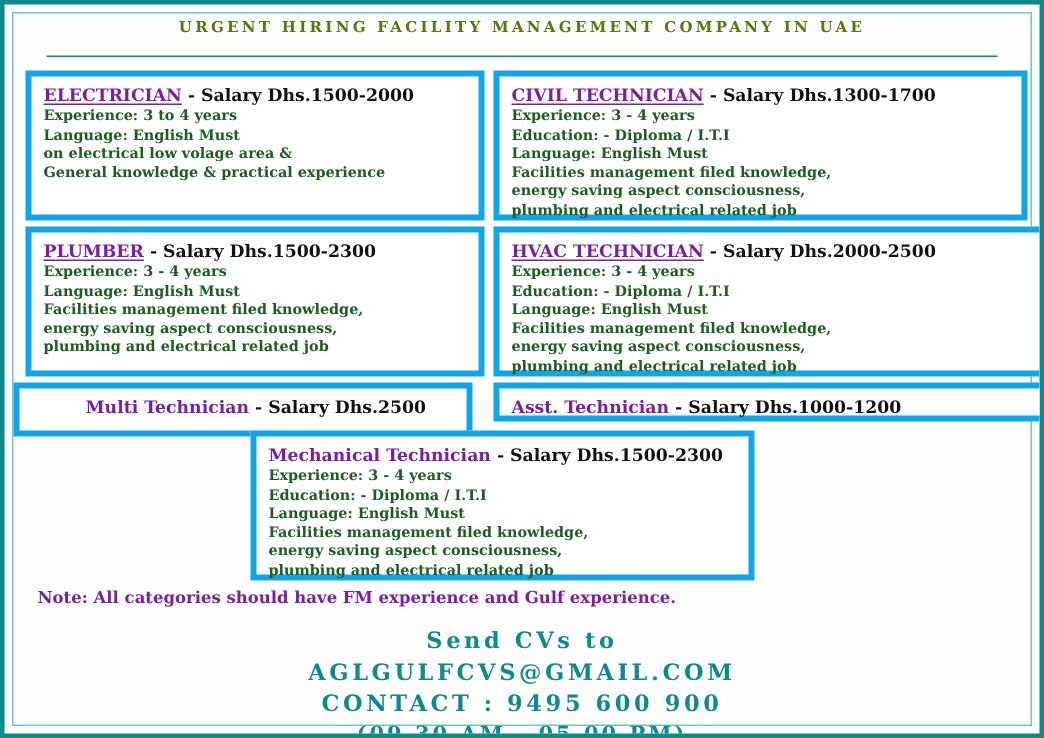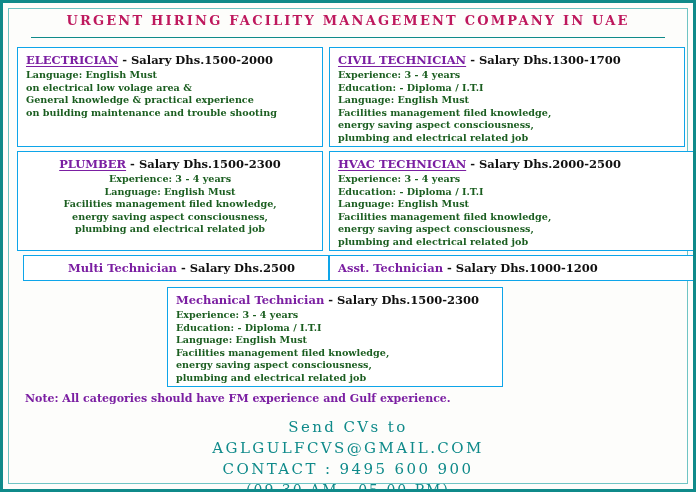--- a/index.html
+++ b/index.html
@@ -29,38 +29,38 @@
     bottom: 5px;
     border: 1px solid #6fc4c4;
     pointer-events: none;
   }
   .title {
     position: absolute;
     left: 0;
     right: 0;
     top: 10px;
     text-align: center;
-    font-size: 13px;
+    font-size: 10px;
     font-weight: bold;
     letter-spacing: 2.2px;
-    color: #be185d;
+    color: #4d7c0f;
     font-family: "DejaVu Serif", serif;
   }
   .title-rule {
     position: absolute;
     left: 28px;
     right: 28px;
     top: 34px;
     height: 1px;
     background: #0f8a8a;
   }
   .card {
     position: absolute;
     box-sizing: border-box;
-    border: 1px solid #0ea5e9;
+    border: 4px solid #0ea5e9;
     background: #ffffff;
     padding: 5px 8px 4px 8px;
   }
   .card-head {
     font-size: 11.5px;
     font-weight: bold;
     color: #111111;
     white-space: nowrap;
     margin-bottom: 2px;
   }
@@ -98,21 +98,21 @@
   .contact {
     position: absolute;
     left: 0;
     right: 0;
     top: 414px;
     text-align: center;
     color: #0f8a8a;
   }
   .contact div {
     font-size: 15px;
-    font-weight: normal;
+    font-weight: bold;
     letter-spacing: 2.4px;
     line-height: 21px;
     white-space: nowrap;
   }
   .contact .small {
     font-size: 14px;
     letter-spacing: 2px;
   }
 </style>
 </head>
@@ -123,41 +123,41 @@
 
   <div class="title">URGENT HIRING FACILITY MANAGEMENT COMPANY IN UAE</div>
   <div class="title-rule"></div>
 
   <div class="card" style="left:14px; top:44px; width:306px; height:100px;">
     <div class="card-head">
       <span class="job-name">ELECTRICIAN</span>
       <span class="dash">-</span>
       <span class="salary">Salary Dhs.1500-2000</span>
     </div>
+    <div class="line">Experience: 3 to 4 years</div>
     <div class="line">Language: English Must</div>
     <div class="line">on electrical low volage area &amp;</div>
     <div class="line">General knowledge &amp; practical experience</div>
-    <div class="line">on building maintenance and trouble shooting</div>
   </div>
 
   <div class="card" style="left:326px; top:44px; width:356px; height:100px;">
     <div class="card-head">
       <span class="job-name">CIVIL TECHNICIAN</span>
       <span class="dash">-</span>
       <span class="salary">Salary Dhs.1300-1700</span>
     </div>
     <div class="line">Experience: 3 - 4 years</div>
     <div class="line">Education: - Diploma / I.T.I</div>
     <div class="line">Language: English Must</div>
     <div class="line">Facilities management filed knowledge,</div>
     <div class="line">energy saving aspect consciousness,</div>
     <div class="line">plumbing and electrical related job</div>
   </div>
 
-  <div class="card" style="left:14px; top:148px; width:306px; height:100px;text-align:center;">
+  <div class="card" style="left:14px; top:148px; width:306px; height:100px;">
     <div class="card-head">
       <span class="job-name">PLUMBER</span>
       <span class="dash">-</span>
       <span class="salary">Salary Dhs.1500-2300</span>
     </div>
     <div class="line">Experience: 3 - 4 years</div>
     <div class="line">Language: English Must</div>
     <div class="line">Facilities management filed knowledge,</div>
     <div class="line">energy saving aspect consciousness,</div>
     <div class="line">plumbing and electrical related job</div>
@@ -170,21 +170,21 @@
       <span class="salary">Salary Dhs.2000-2500</span>
     </div>
     <div class="line">Experience: 3 - 4 years</div>
     <div class="line">Education: - Diploma / I.T.I</div>
     <div class="line">Language: English Must</div>
     <div class="line">Facilities management filed knowledge,</div>
     <div class="line">energy saving aspect consciousness,</div>
     <div class="line">plumbing and electrical related job</div>
   </div>
 
-  <div class="card" style="left:20px; top:252px; width:306px; height:26px;padding-left:44px;">
+  <div class="card" style="left:6px; top:252px; width:306px; height:36px;padding-left:44px;">
     <div class="card-head">
       <span class="job-name plain">Multi Technician</span>
       <span class="dash">-</span>
       <span class="salary">Salary Dhs.2500</span>
     </div>
   </div>
 
   <div class="card" style="left:326px; top:252px; width:380px; height:26px;">
     <div class="card-head">
       <span class="job-name plain">Asst. Technician</span>

